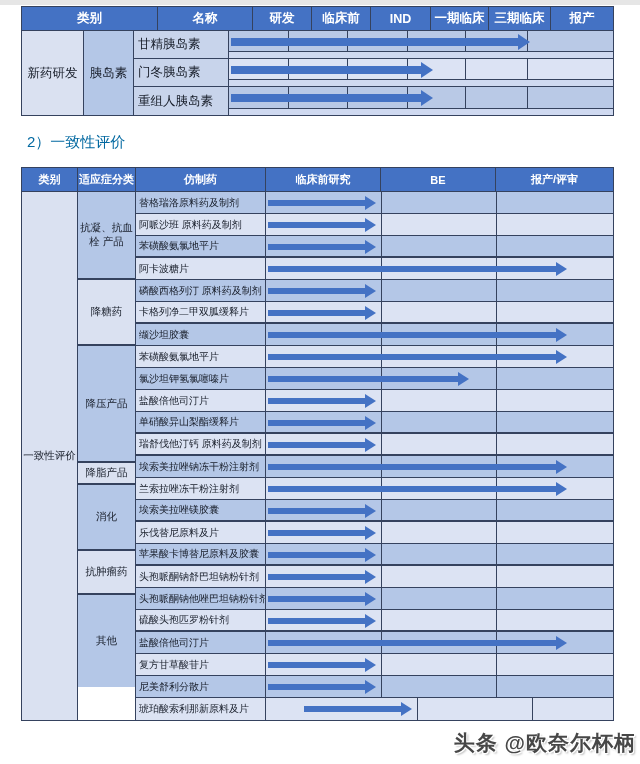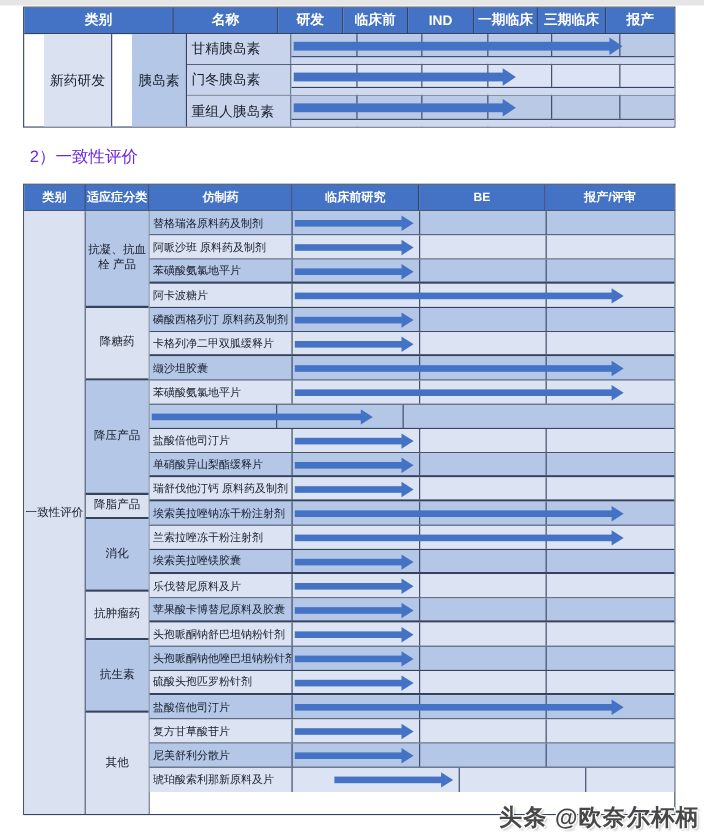--- a/index.html
+++ b/index.html
@@ -15,21 +15,21 @@
   
   .tbl{position:absolute;border:1px solid var(--c-border);background:#fff;}
   .hrow{display:flex;height:24px;border-bottom:1px solid var(--c-border);}
   .hcell{background:var(--c-header);color:#fff;font-weight:bold;display:flex;align-items:center;justify-content:center;border-right:1px solid var(--c-border);}
   .hcell:last-child{border-right:none;}
 
   
   .t1{left:21px;top:6px;width:593px;}
   .t1 .hcell{font-size:12.5px;}
   .t1-body{display:flex;}
-  .vcell{display:flex;align-items:center;justify-content:center;font-size:12.5px;border-right:1px solid var(--c-border);margin-left:18px;}
+  .vcell{display:flex;align-items:center;justify-content:center;font-size:12.5px;border-right:1px solid var(--c-border);}
   .t1 .cat1{width:62px;background:var(--c-cat);}
   .t1 .cat2{width:50px;background:var(--c-medium);}
   .t1-rows{flex:1;display:flex;flex-direction:column;}
   .t1-row{display:flex;height:28px;border-bottom:1px solid var(--c-border);}
   .t1-row:last-child{border-bottom:none;border-radius:10px;}
   .t1-row .name{width:95px;background:var(--c-name1);border-right:1px solid var(--c-border);font-size:12.5px;display:flex;align-items:center;padding-left:4px;}
   .t1 .stagearea{position:relative;flex:1;
     background-image:
       linear-gradient(var(--c-border),var(--c-border)),linear-gradient(var(--c-border),var(--c-border)),
       linear-gradient(var(--c-border),var(--c-border)),linear-gradient(var(--c-border),var(--c-border)),
@@ -43,21 +43,21 @@
 
   
   .arrow{position:absolute;z-index:3;}
   .arrow .shaft{position:absolute;left:0;background:var(--c-arrow);}
   .arrow .head{position:absolute;right:0;width:0;height:0;}
   .t1 .arrow{left:2px;top:3px;height:16px;}
   .t1 .arrow .shaft{top:4px;height:8px;right:11px;}
   .t1 .arrow .head{border-top:8px solid transparent;border-bottom:8px solid transparent;border-left:12px solid var(--c-arrow);}
 
   
-  .section-title{position:absolute;left:27px;top:133px;font-size:15px;color:#6d28d9;}
+  .section-title{position:absolute;left:27px;top:133px;font-size:15px;color:#0369a1;}
 
   
   .t2{left:21px;top:167px;width:593px;}
   .t2 .hcell{font-size:11px;}
   .t2-body{display:flex;}
   .t2 .cat-col{width:56px;background:var(--c-cat);border-right:1px solid var(--c-border);display:flex;align-items:center;justify-content:center;font-size:10.5px;}
   .group-col{width:58px;display:flex;flex-direction:column;border-right:1px solid var(--c-border);}
   .gcell{display:flex;align-items:center;justify-content:center;text-align:center;font-size:10.5px;line-height:1.3;border-bottom:2px solid var(--c-border);padding:0 2px;}
   .gcell:last-child{border-bottom:none;}
   .gcell:nth-child(odd){background:var(--c-medium);}
@@ -146,25 +146,24 @@
       <div class="hcell" style="width:130px">仿制药</div>
       <div class="hcell" style="width:115px">临床前研究</div>
       <div class="hcell" style="width:115px">BE</div>
       <div class="hcell" style="flex:1">报产/评审</div>
     </div>
     <div class="t2-body">
       <div class="cat-col">一致性评价</div>
       <div class="group-col">
         <div class="gcell" style="height:88px">抗凝、抗血栓 产品</div>
         <div class="gcell" style="height:66px">降糖药</div>
-        <div class="gcell" style="height:104px">降压产品</div>
+        <div class="gcell" style="height:117px">降压产品</div>
         <div class="gcell" style="height:22px">降脂产品</div>
         <div class="gcell" style="height:66px">消化</div>
         <div class="gcell" style="height:44px">抗肿瘤药</div>
-        <div class="gcell" style="height:66px">抗生素</div>
         <div class="gcell" style="height:92px">其他</div>
       </div>
       <div class="rows-col">
         <div class="t2-row">
             <div class="drug">替格瑞洛原料药及制剂</div>
             <div class="stages">
               <div class="arrow" style="width: 108px;">
                 <span class="shaft"></span>
                 <span class="head"></span>
               </div>
@@ -227,20 +226,21 @@
         <div class="t2-row">
             <div class="drug">苯磺酸氨氯地平片</div>
             <div class="stages">
               <div class="arrow" style="width: 299px;">
                 <span class="shaft"></span>
                 <span class="head"></span>
               </div>
             </div>
           </div>
         <div class="t2-row">
+            <div class="drug">氯沙坦钾氢氯噻嗪片</div>
             <div class="stages">
               <div class="arrow" style="width: 201px;">
                 <span class="shaft"></span>
                 <span class="head"></span>
               </div>
             </div>
           </div>
         <div class="t2-row">
             <div class="drug">盐酸倍他司汀片</div>
             <div class="stages">

